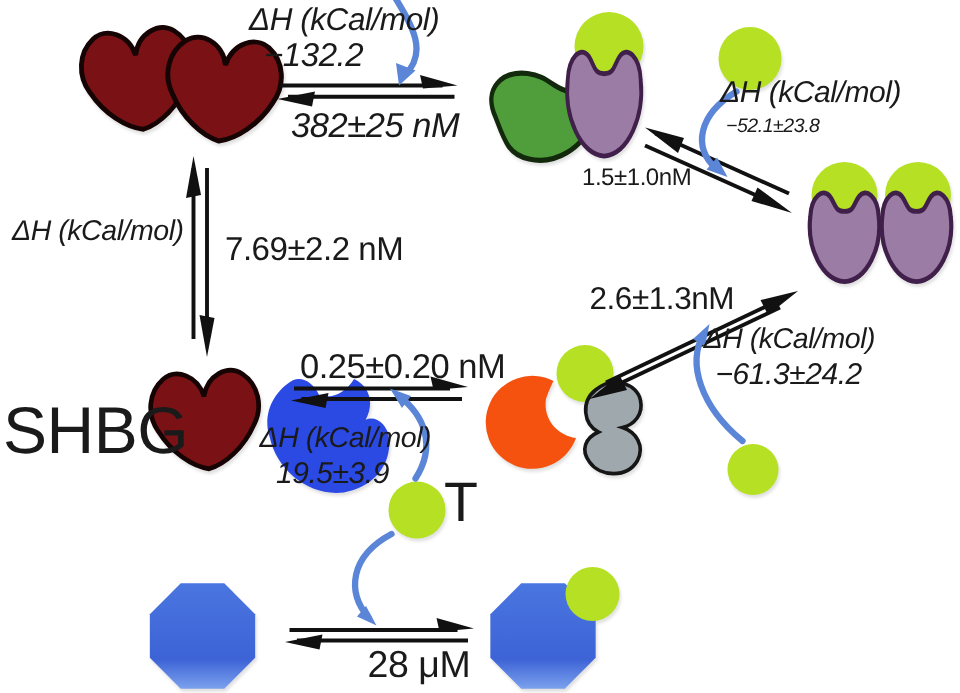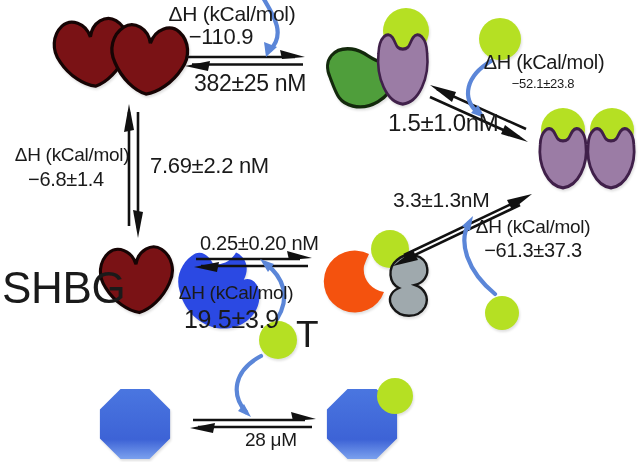--- a/index.html
+++ b/index.html
@@ -2,21 +2,21 @@
 <html><head>
 <meta charset="utf-8">
 <style>
   html,body{margin:0;padding:0;background:#ffffff;}
   .stage{
     position:relative;width:640px;height:462px;background:#ffffff;overflow:hidden;
     font-family:"Liberation Sans", sans-serif;color:#1a1a1a;
   }
   .stage svg{position:absolute;left:0;top:0;}
   .lbl{position:absolute;white-space:nowrap;line-height:1.04;letter-spacing:-0.3px;}
-  .c{text-align:center;}
+  .c{font-style:italic;}
   .shape{filter:drop-shadow(1px 2px 1px rgba(0,0,0,0.12));}
 </style>
 </head>
 <body>
 
 <div class="stage">
 
 <svg width="640" height="462" viewBox="0 0 640 462">
   <defs>
     <linearGradient id="octg" x1="0" y1="0" x2="0" y2="1">
@@ -128,38 +128,37 @@
       <polygon stroke="none" fill="#5b86d8" points="473,216 470,231 462,226"></polygon>
     </g>
     <g>
       <path d="M261,356 C233,371 231,395 246,412"></path>
       <polygon stroke="none" fill="#5b86d8" points="251,417 238,411 244,404"></polygon>
     </g>
   </g>
 </svg>
 
 <div class="lbl c" style="left:166px;top:3px;width:132px;font-size:21px">ΔH (kCal/mol)</div>
-<div class="lbl c" style="left:176px;top:26px;width:90px;font-size:22px">−110.9</div>
+<div class="lbl c" style="left:176px;top:26px;width:90px;font-size:22px">−132.2</div>
 <div class="lbl c" style="left:194px;top:72px;width:110px;font-size:23px">382±25 nM</div>
 
 <div class="lbl c" style="left:480px;top:52px;width:128px;font-size:20px">ΔH (kCal/mol)</div>
 <div class="lbl c" style="left:484px;top:77px;width:118px;font-size:13px">−52.1±23.8</div>
-<div class="lbl" style="left:388px;top:111px;font-size:24px">1.5±1.0nM</div>
+<div class="lbl" style="left:388px;top:111px;font-size:16px">1.5±1.0nM</div>
 
 <div class="lbl c" style="left:8px;top:145px;width:128px;font-size:19px">ΔH (kCal/mol)</div>
-<div class="lbl c" style="left:12px;top:169px;width:108px;font-size:20px">−6.8±1.4</div>
 <div class="lbl" style="left:150px;top:155px;font-size:22px">7.69±2.2 nM</div>
 
 <div class="lbl" style="left:2px;top:265px;font-size:44px">SHBG</div>
 
-<div class="lbl" style="left:200px;top:233px;font-size:20px">0.25±0.20 nM</div>
+<div class="lbl" style="left:200px;top:233px;font-size:23px">0.25±0.20 nM</div>
 <div class="lbl c" style="left:173px;top:283px;width:126px;font-size:19px">ΔH (kCal/mol)</div>
-<div class="lbl c" style="left:184px;top:306px;width:78px;font-size:25px">19.5±3.9</div>
+<div class="lbl c" style="left:184px;top:306px;width:78px;font-size:20px">19.5±3.9</div>
 
 <div class="lbl" style="left:296px;top:316px;font-size:37px">T</div>
 
-<div class="lbl" style="left:393px;top:189px;font-size:21px">3.3±1.3nM</div>
+<div class="lbl" style="left:393px;top:189px;font-size:21px">2.6±1.3nM</div>
 <div class="lbl c" style="left:469px;top:217px;width:128px;font-size:19px">ΔH (kCal/mol)</div>
-<div class="lbl c" style="left:477px;top:240px;width:112px;font-size:20px">−61.3±37.3</div>
+<div class="lbl c" style="left:477px;top:240px;width:112px;font-size:20px">−61.3±24.2</div>
 
-<div class="lbl" style="left:245px;top:430px;font-size:19px">28 μM</div>
+<div class="lbl" style="left:245px;top:430px;font-size:25px">28 μM</div>
 
 </div>
 
 </body></html>

